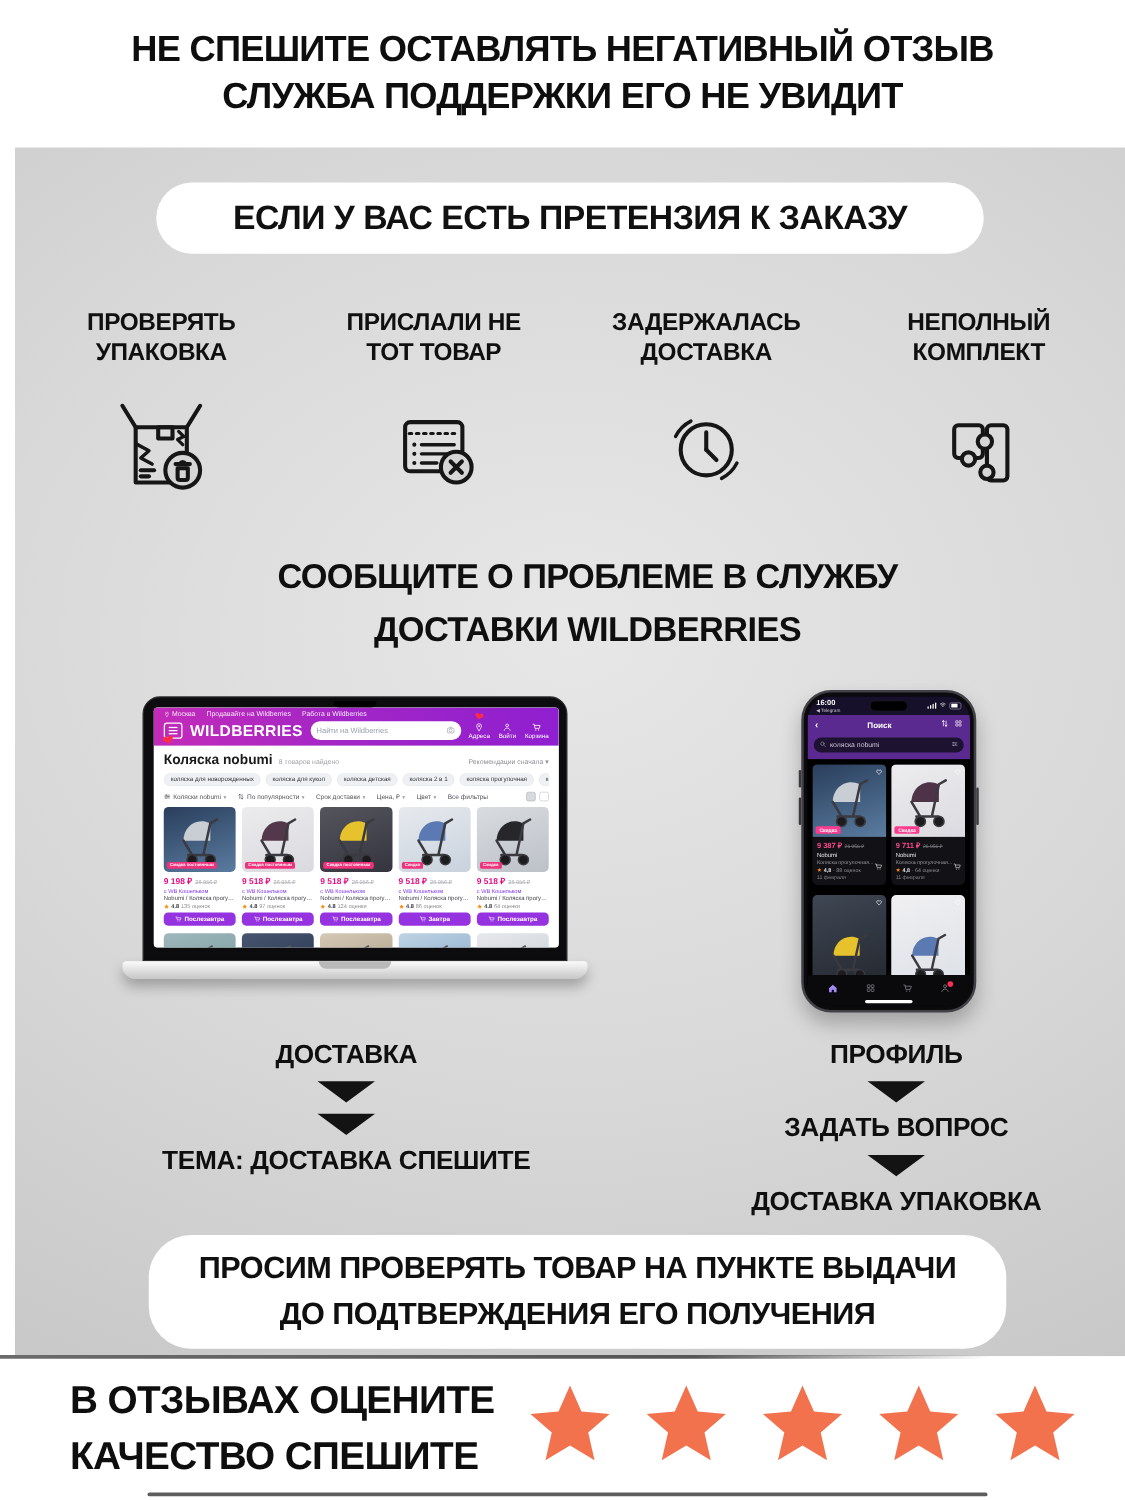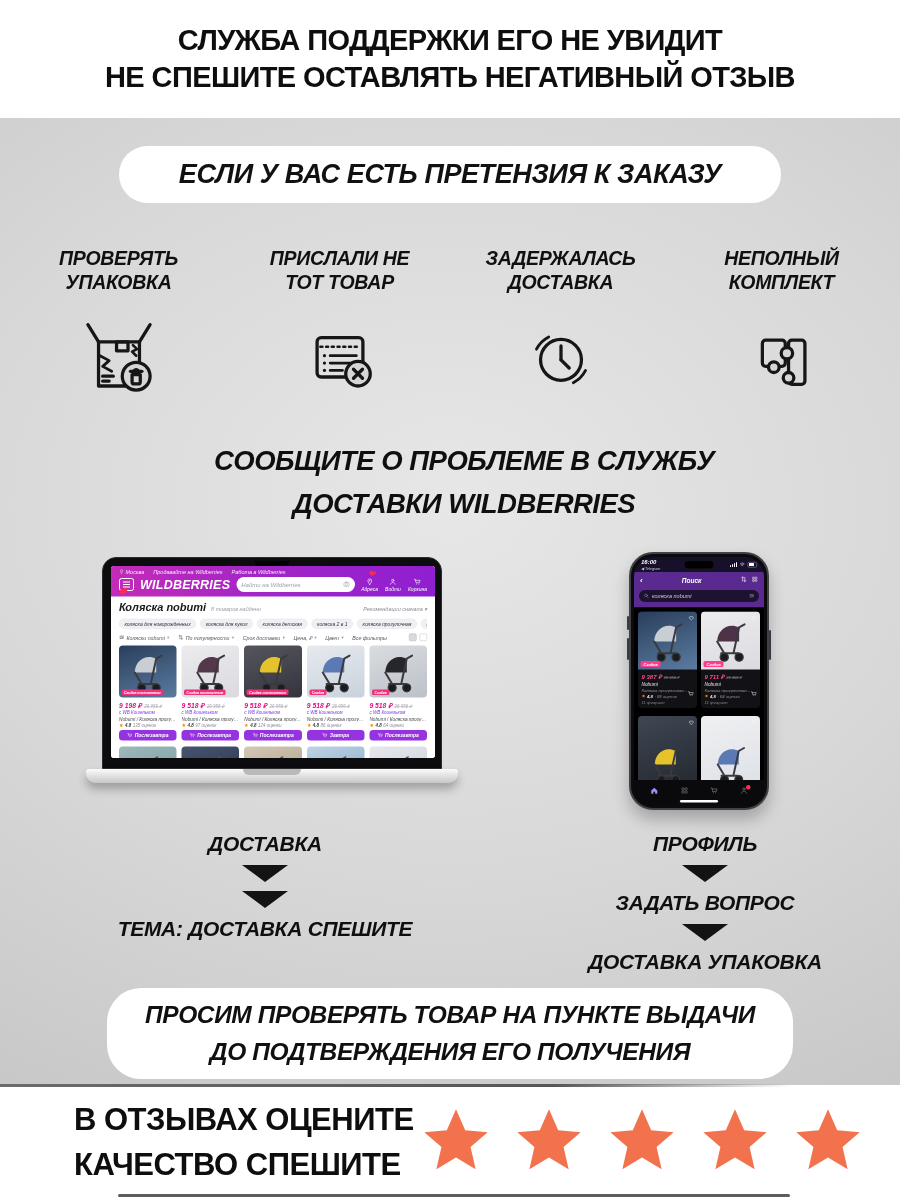--- a/index.html
+++ b/index.html
@@ -5,22 +5,22 @@
   html,body{margin:0;padding:0;width:900px;height:1200px;background:#fff;
     font-family:"Liberation Sans",sans-serif;overflow:hidden;}
   .canvas{position:absolute;inset:0;width:900px;height:1200px;}
 
   
   .band-top{position:absolute;top:0;left:0;right:0;height:118px;background:#fff;
     display:flex;flex-direction:column;justify-content:center;align-items:center;gap:4px;}
   .band-top .tb-line{font-size:29px;font-weight:800;color:#0e0e0e;letter-spacing:-0.6px;}
 
   
-  .gray{position:absolute;top:118px;left:0;right:0;height:967px;
-    background:radial-gradient(120% 85% at 50% 40%,#e7e7e7 0%,#d8d8d8 45%,#c0c0c0 100%);font-style:italic;}
+  .gray{position:absolute;top:118px;left:12px;right:0;height:967px;
+    background:radial-gradient(120% 85% at 50% 40%,#e7e7e7 0%,#d8d8d8 45%,#c0c0c0 100%);}
 
   .claim{position:absolute;top:28px;left:50%;transform:translateX(-50%);
     width:662px;height:57px;background:#fff;border-radius:29px;
     display:flex;align-items:center;justify-content:center;
     font-size:27px;font-weight:800;color:#111;letter-spacing:-0.4px;white-space:nowrap;}
 
   
   .issues{position:absolute;top:128px;left:8px;right:8px;display:flex;}
   .issue{flex:1;text-align:center;}
   .issue-label{font-size:19.5px;font-weight:800;color:#101010;line-height:1.25;white-space:pre-line;letter-spacing:-0.3px;}
@@ -157,34 +157,34 @@
     border-top:17px solid #131313;margin:9px auto;}
 
   
   .check{position:absolute;top:870px;left:107px;width:686px;height:91px;background:#fff;
     border-radius:34px;display:flex;flex-direction:column;justify-content:center;text-align:center;
     font-size:24.5px;font-weight:800;color:#101010;line-height:1.5;letter-spacing:-0.4px;}
 
   
   .band-bot{position:absolute;top:1085px;left:0;right:0;height:115px;background:#fff;
     display:flex;align-items:center;}
-  .bot-text{margin-left:74px;font-size:31px;font-weight:800;color:#0e0e0e;line-height:1.42;letter-spacing:-0.5px;}
+  .bot-text{margin-left:56px;font-size:31px;font-weight:800;color:#0e0e0e;line-height:1.42;letter-spacing:-0.5px;}
   .stars{display:flex;gap:17px;margin-left:auto;margin-right:34px;align-items:center;}
   .sep-a{position:absolute;top:1084px;left:0;width:792px;height:3px;
     background:linear-gradient(90deg,#6b6b6b 0%,#565656 70%,rgba(90,90,90,0) 100%);}
   .sep-b{position:absolute;top:1194px;left:118px;width:672px;height:3px;background:#5d5d5d;border-radius:2px;}
 </style>
 </head>
 <body>
 
 <div class="canvas">
 
   <section class="band-top">
+    <div class="tb-line">НЕ СПЕШИТЕ ОСТАВЛЯТЬ НЕГАТИВНЫЙ ОТЗЫВ</div>
     <div class="tb-line">СЛУЖБА ПОДДЕРЖКИ ЕГО НЕ УВИДИТ</div>
-    <div class="tb-line">НЕ СПЕШИТЕ ОСТАВЛЯТЬ НЕГАТИВНЫЙ ОТЗЫВ</div>
   </section>
 
   <section class="gray">
     <div class="claim">ЕСЛИ У ВАС ЕСТЬ ПРЕТЕНЗИЯ К ЗАКАЗУ</div>
 
     <div class="issues" id="issues">
         <div class="issue">
       <div class="issue-label">ПРОВЕРЯТЬ
 УПАКОВКА</div>
       <div class="issue-icon">

